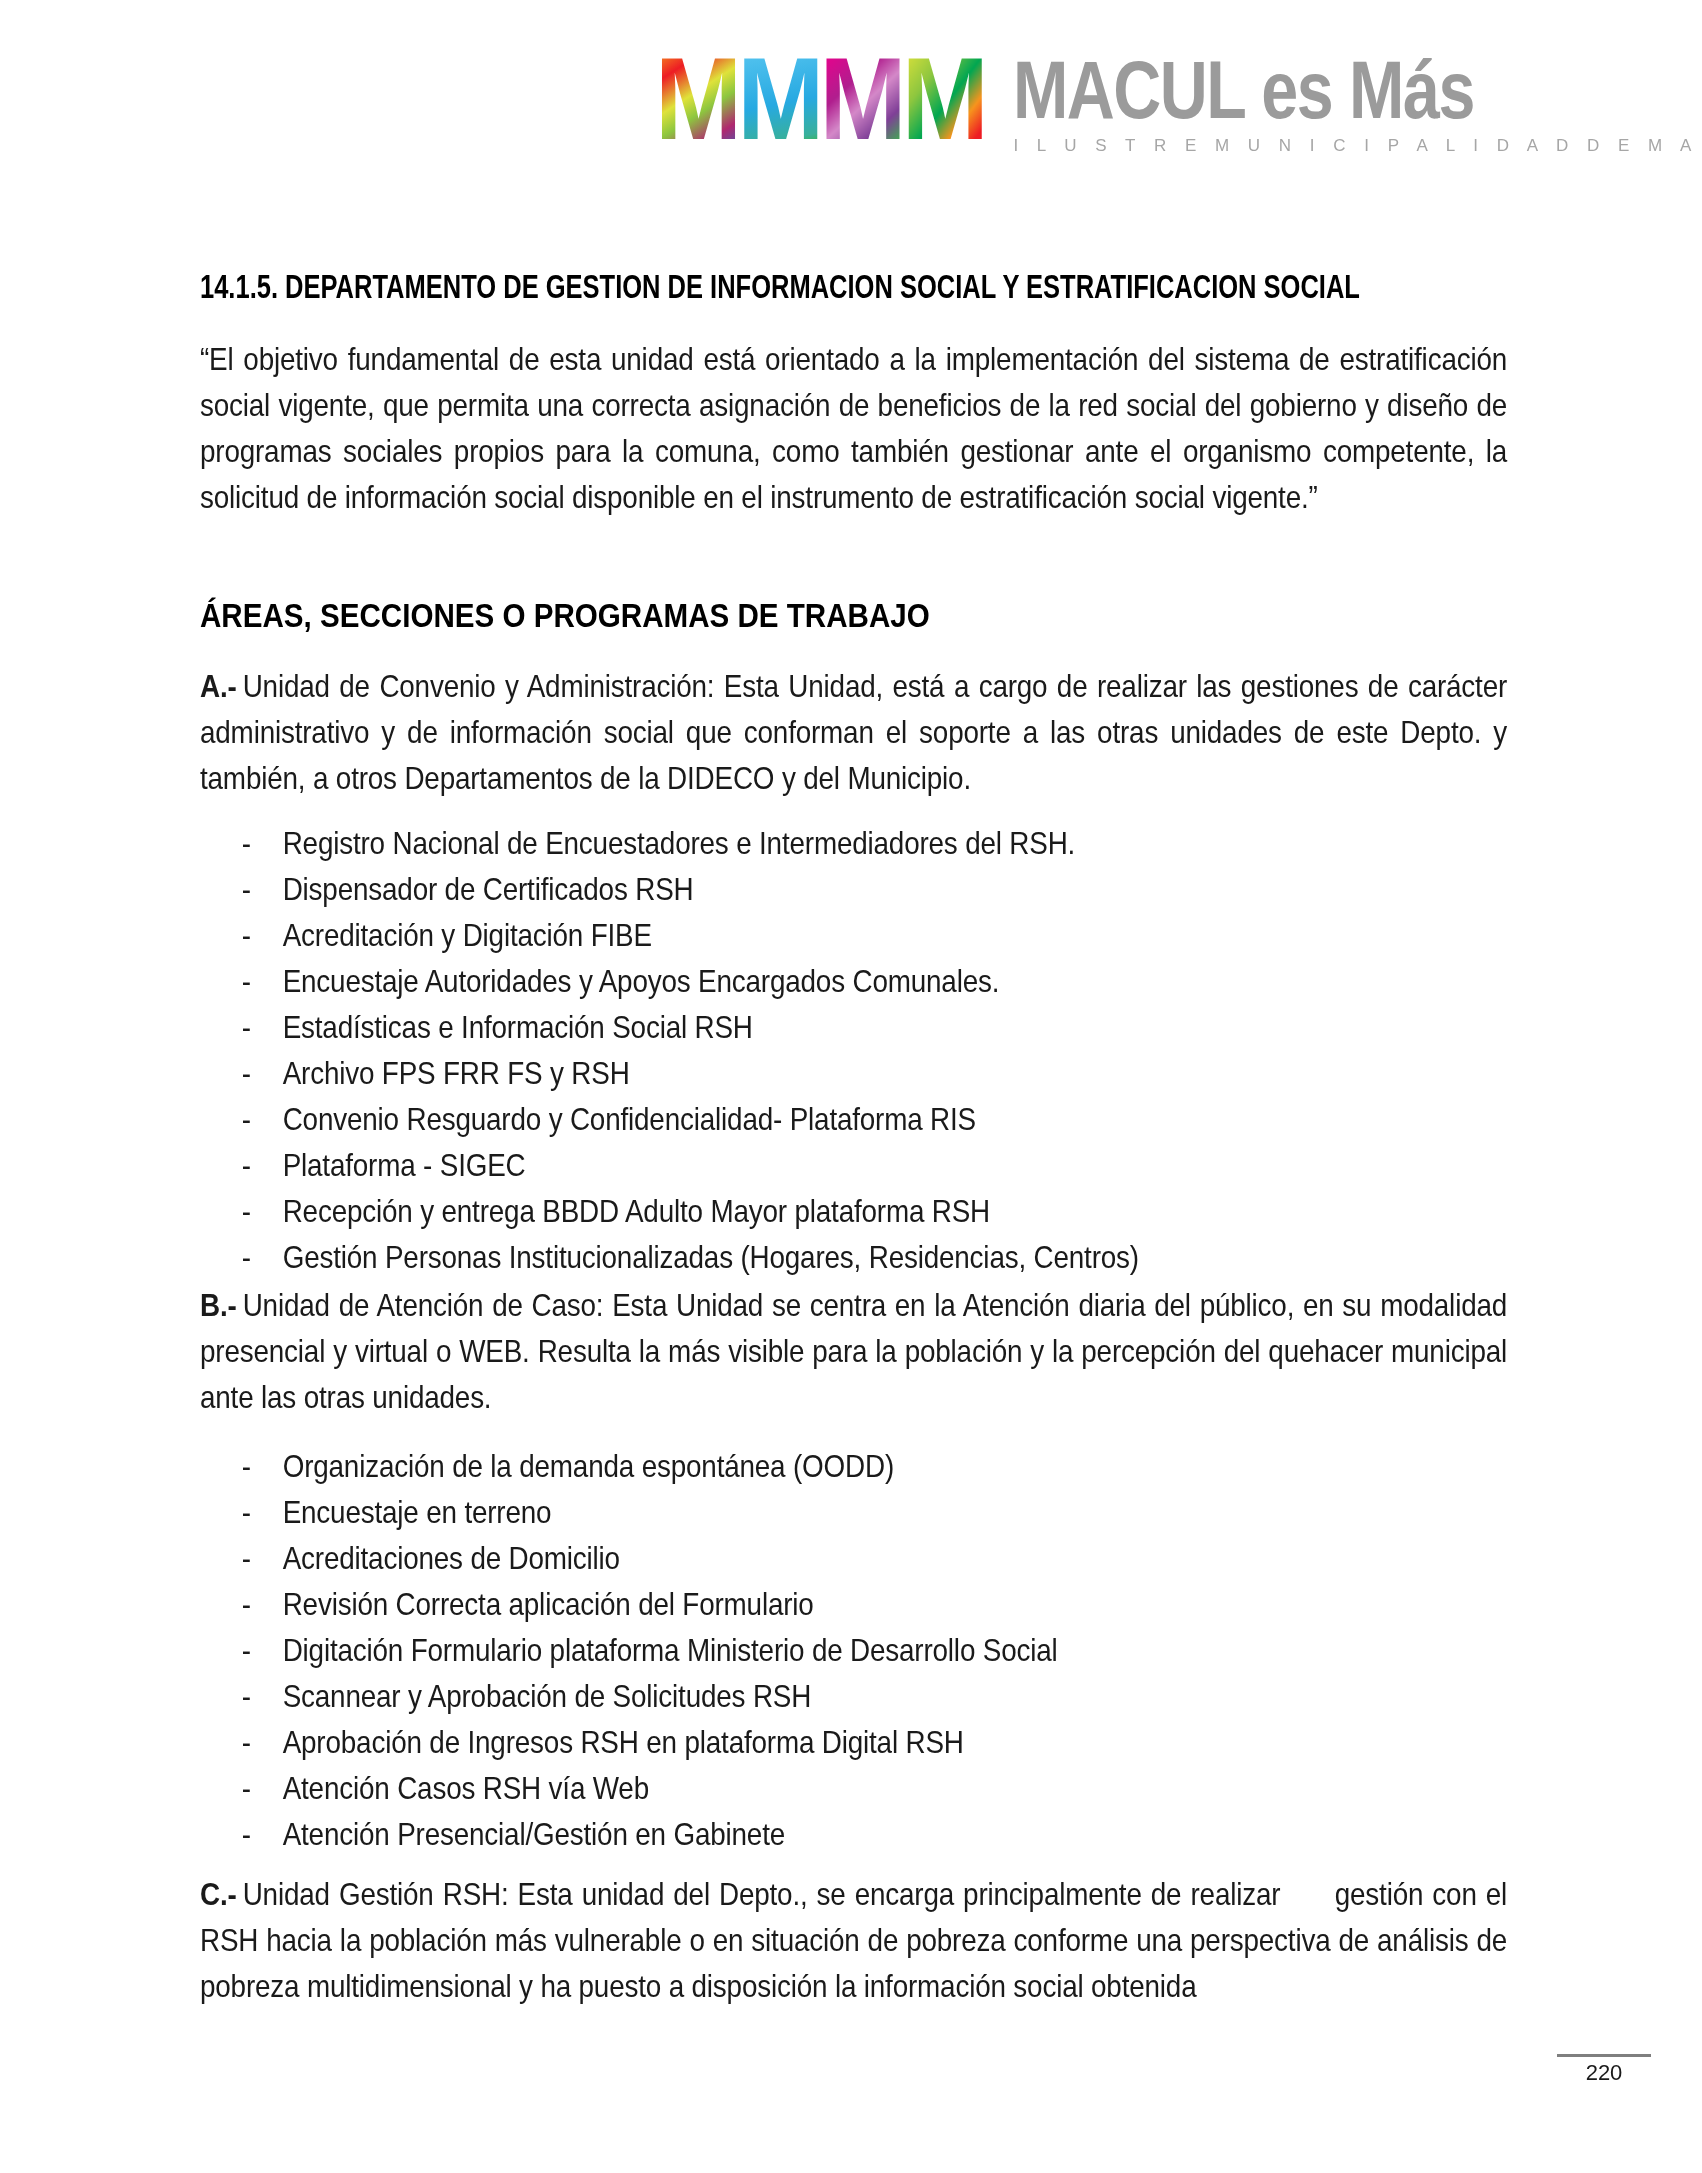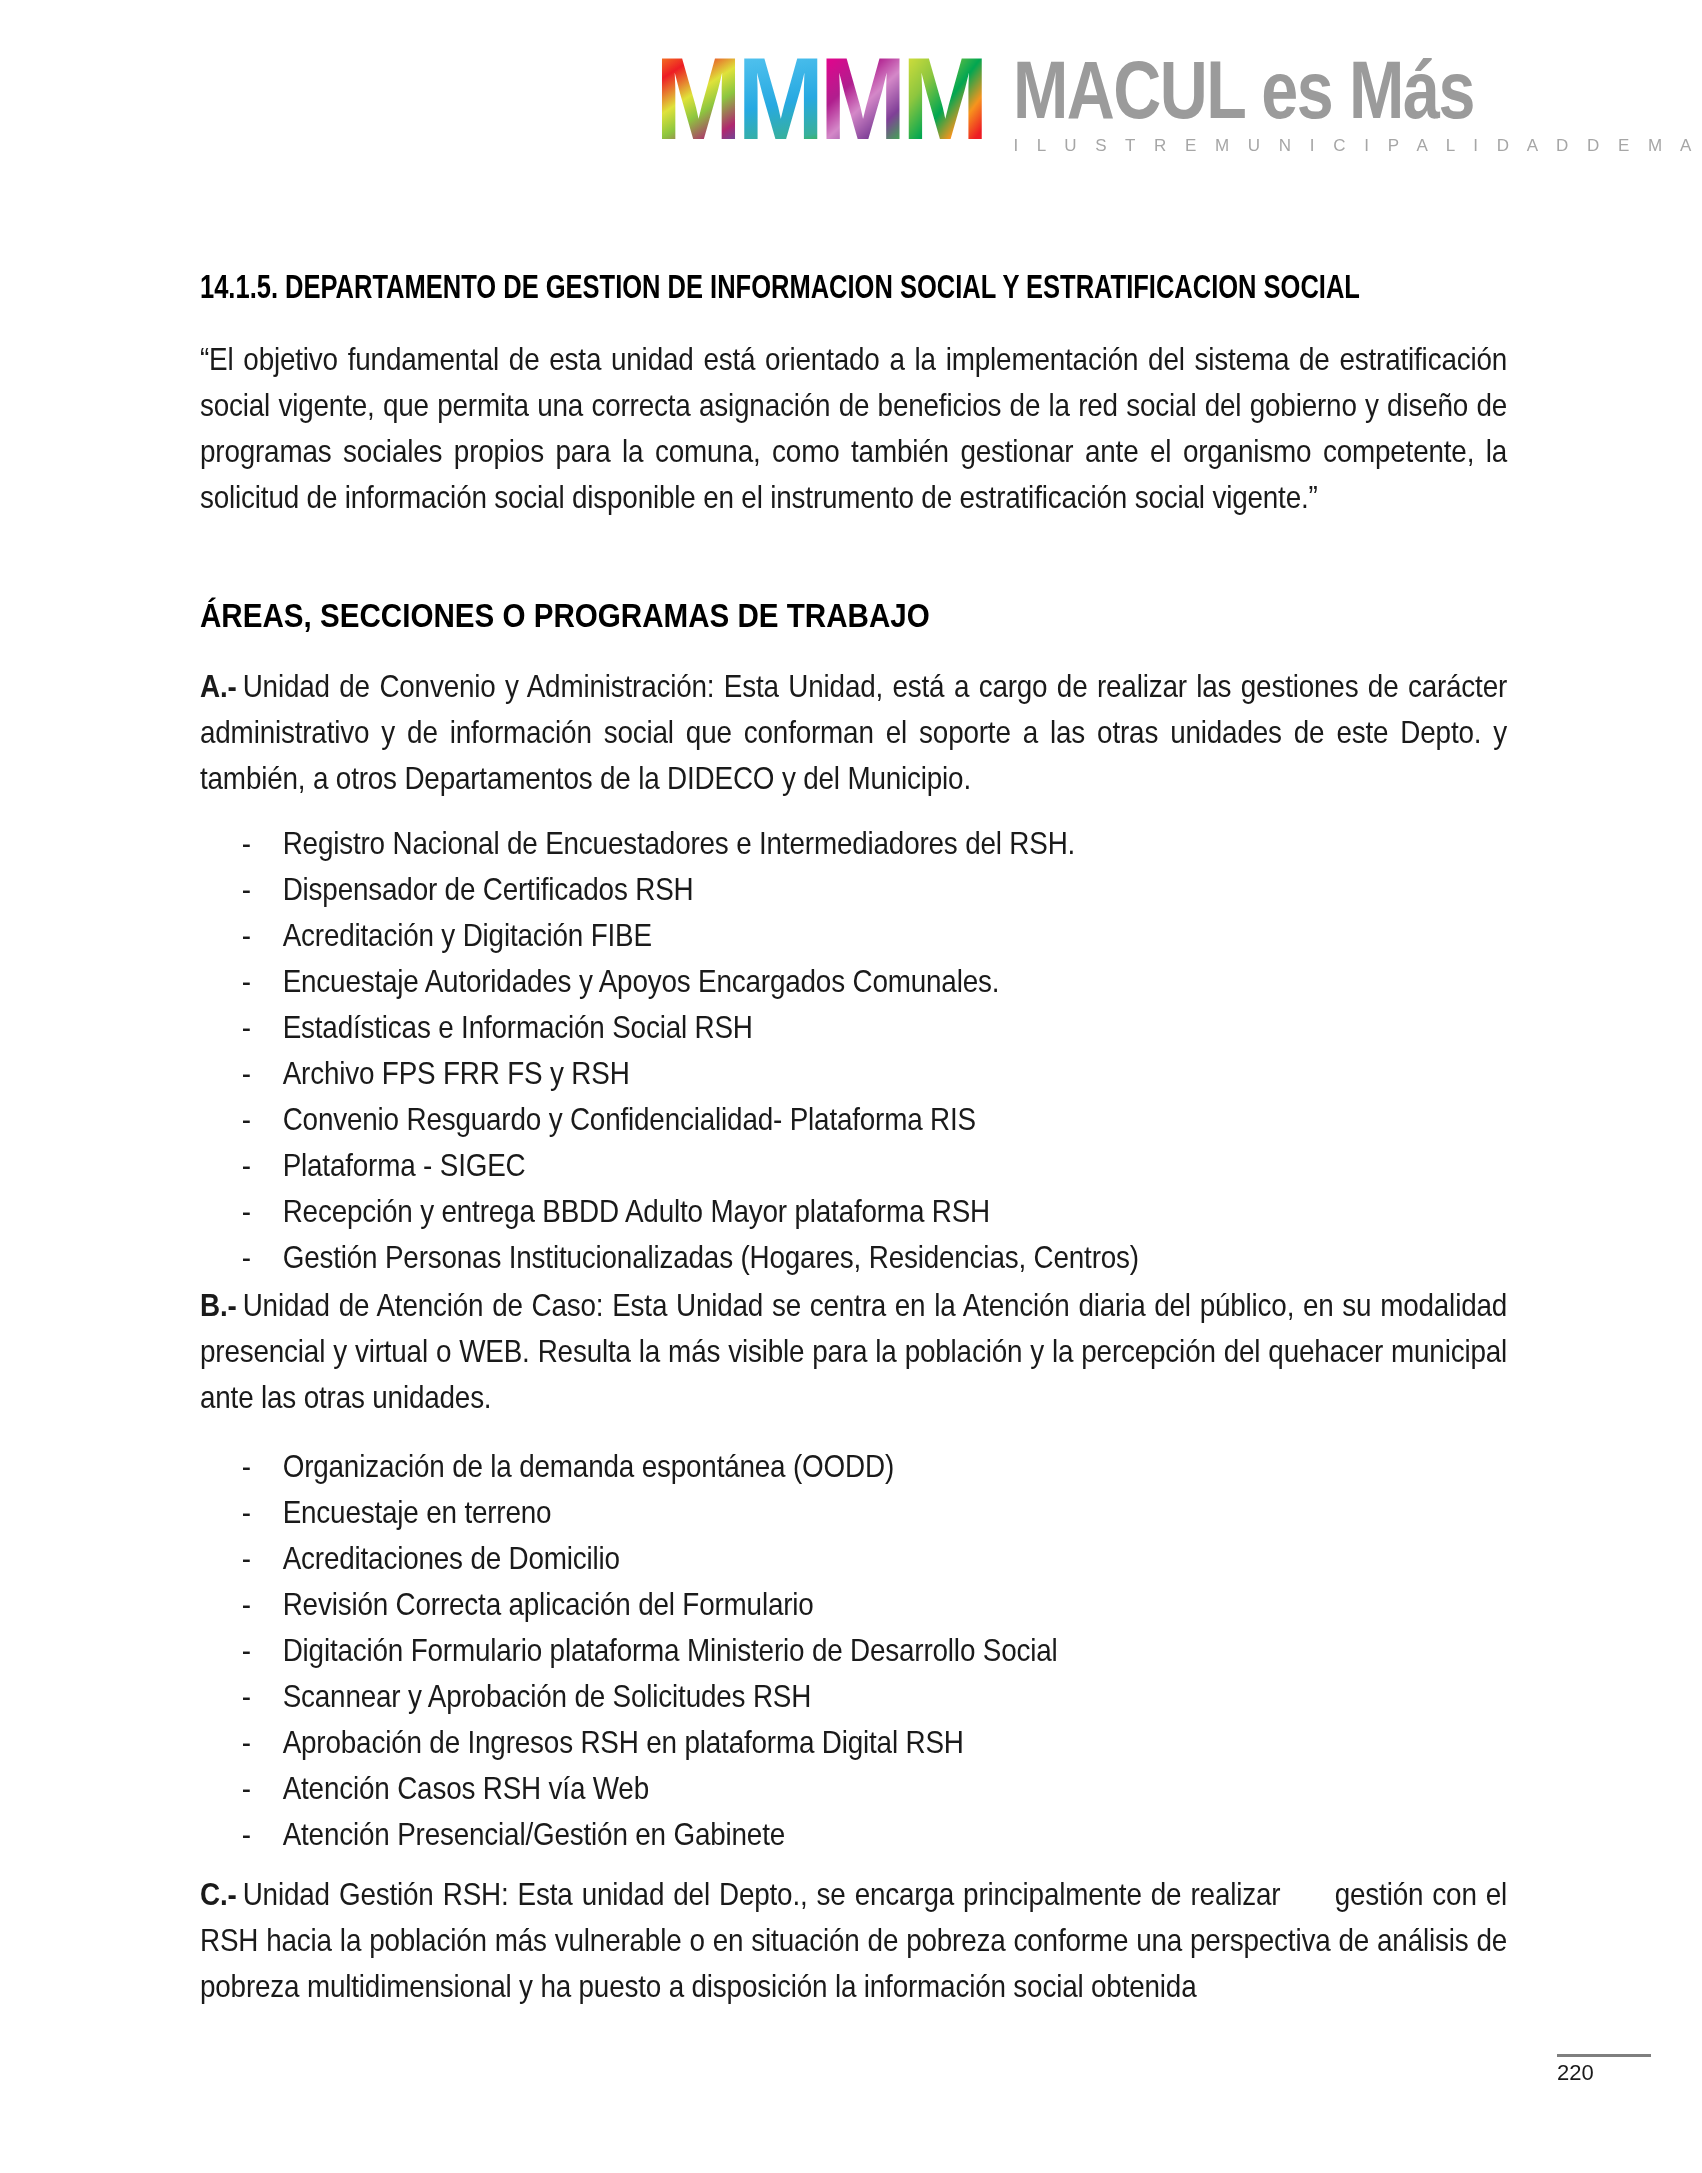--- a/index.html
+++ b/index.html
@@ -124,20 +124,21 @@
     left: 1557px;
     width: 94px;
     height: 2.6px;
     background: #7f7f7f;
   }
   .page-number {
     position: absolute;
     top: 2060px;
     left: 1557px;
     width: 94px;
+    text-align: center;
     font-size: 22px;
     color: #1a1a1a;
   }
 </style>
 </head>
 <body>
 
 <div class="page">
 
   <header class="logo">

